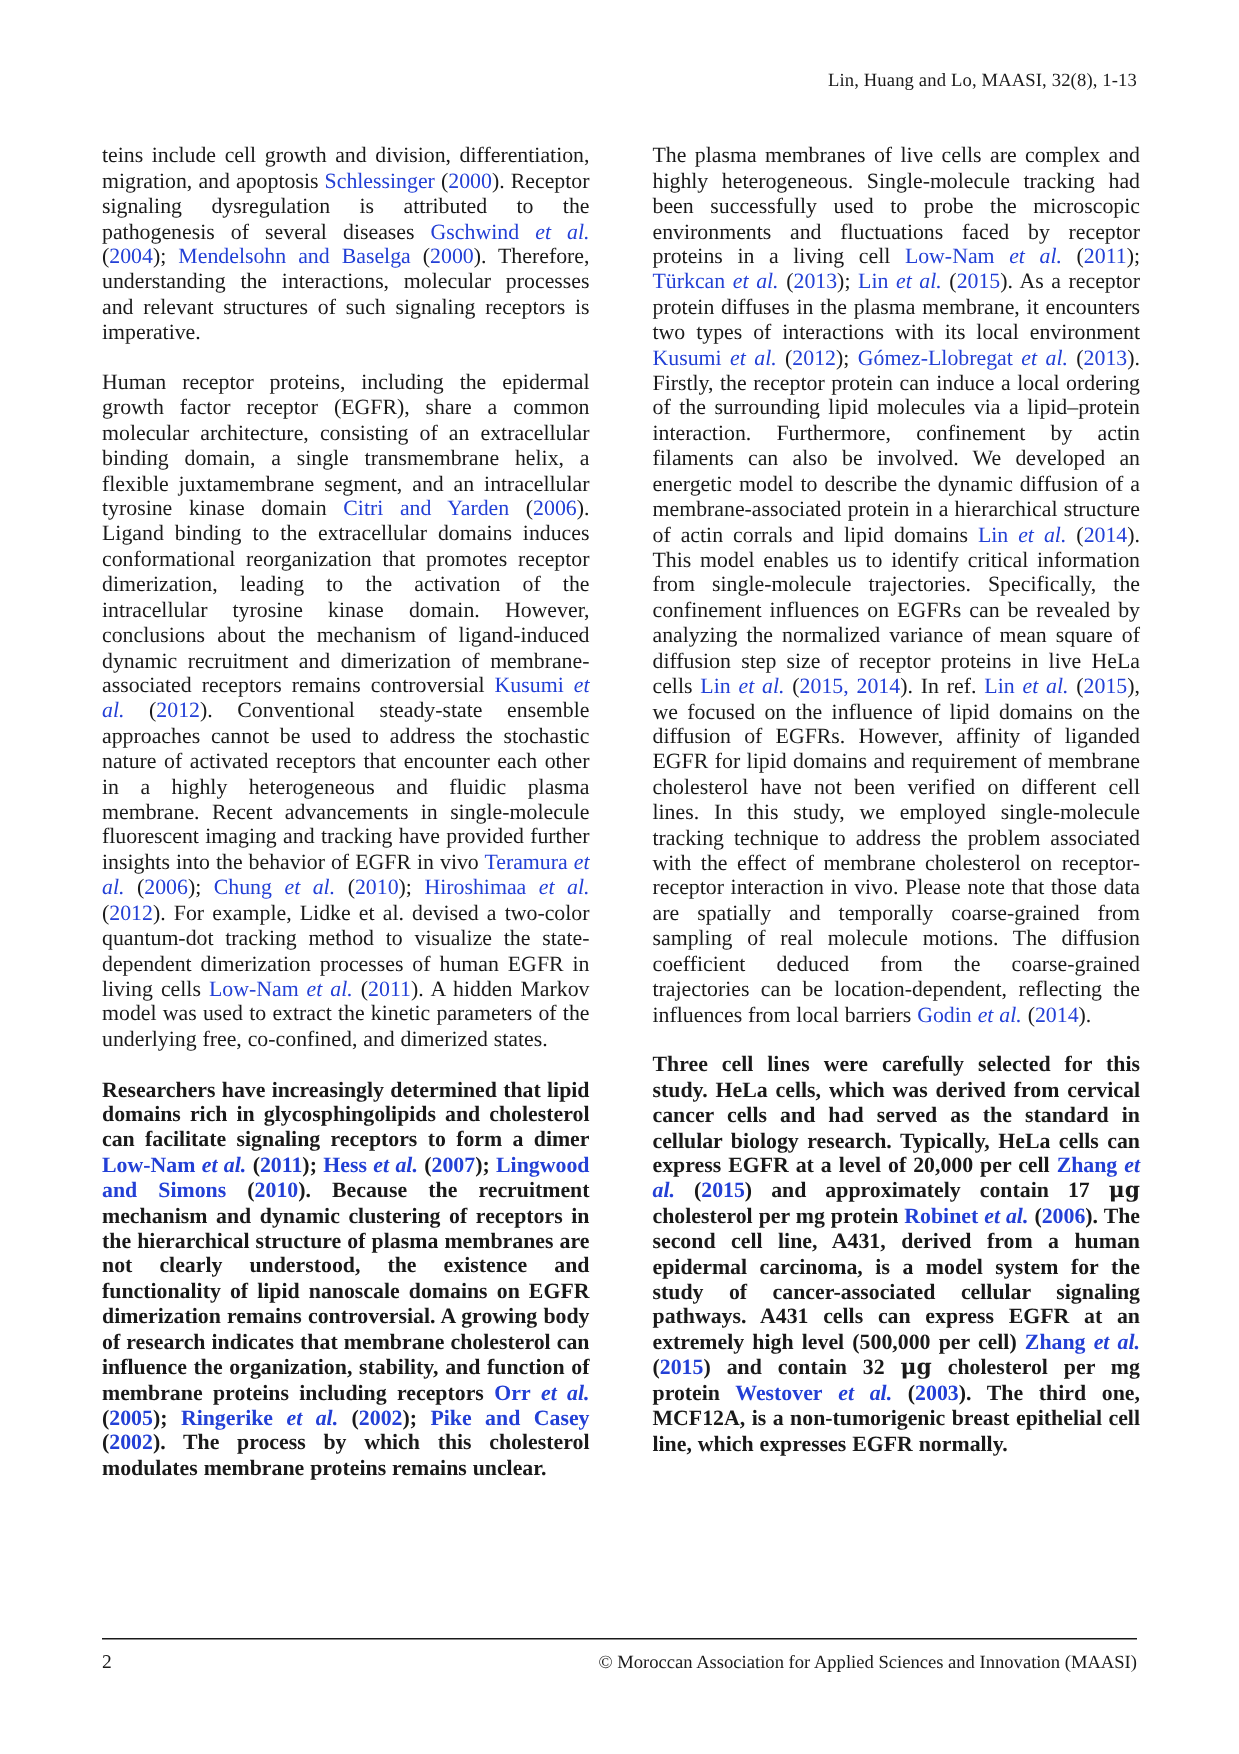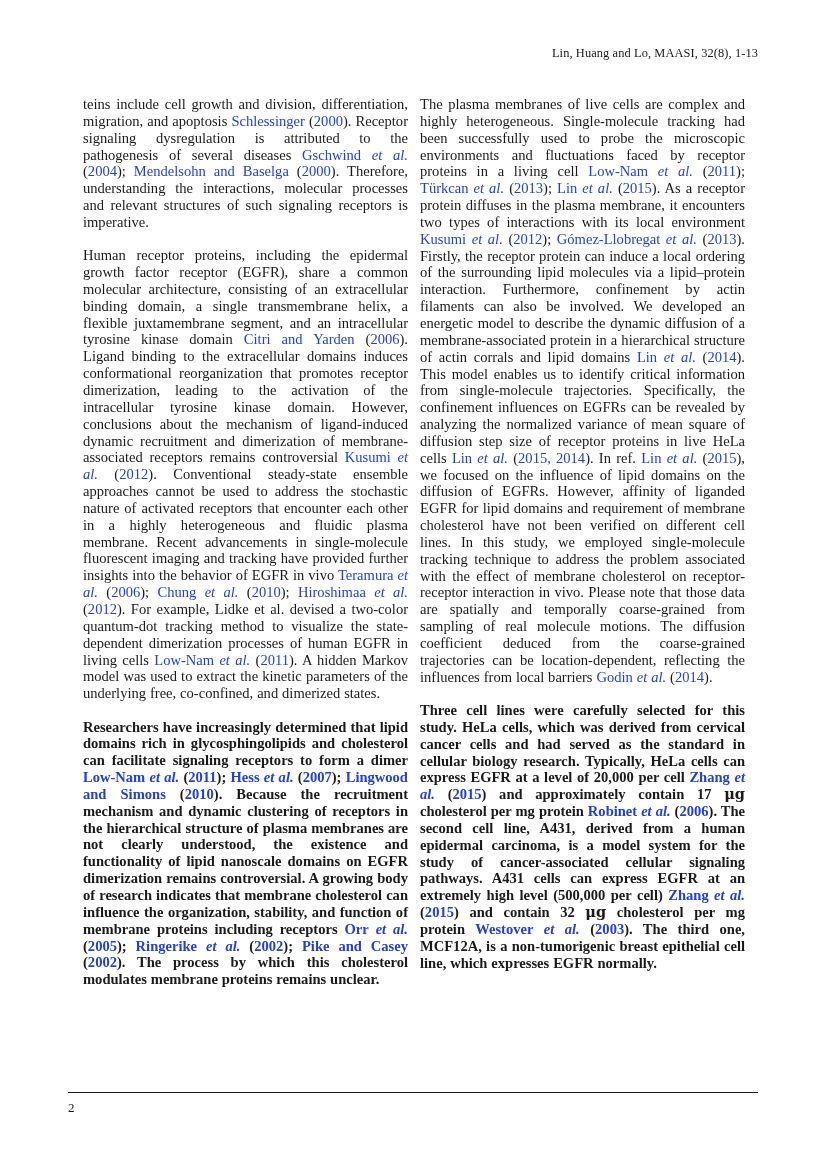--- a/index.html
+++ b/index.html
@@ -35,21 +35,21 @@
   }
 
   
   .columns {
     position: absolute;
     left: 68px;
     top: 96px;
     width: 692px;
     height: 985px;
     display: flex;
-    justify-content: center;
+    justify-content: space-between;
     gap: 12px;
   }
   .col {
     width: 325px;
   }
   p.para {
     margin: 0 0 16.5px 0;
     font-size: 14.55px;
     line-height: 16.85px;
     text-align: justify;
@@ -109,15 +109,16 @@
         <p class="para"><span>The plasma membranes of live cells are complex and highly heterogeneous. Single-molecule tracking had been successfully used to probe the microscopic environments and fluctuations faced by receptor proteins in a living cell </span><span class="cite">Low-Nam<i> et al.</i></span><span> (</span><span class="cite">2011</span><span>); </span><span class="cite">Türkcan<i> et al.</i></span><span> (</span><span class="cite">2013</span><span>); </span><span class="cite">Lin<i> et al.</i></span><span> (</span><span class="cite">2015</span><span>). As a receptor protein diffuses in the plasma membrane, it encounters two types of interactions with its local environment </span><span class="cite">Kusumi<i> et al.</i></span><span> (</span><span class="cite">2012</span><span>); </span><span class="cite">Gómez-Llobregat<i> et al.</i></span><span> (</span><span class="cite">2013</span><span>). Firstly, the receptor protein can induce a local ordering of the surrounding lipid molecules via a lipid–protein interaction. Furthermore, confinement by actin filaments can also be involved. We developed an energetic model to describe the dynamic diffusion of a membrane-associated protein in a hierarchical structure of actin corrals and lipid domains </span><span class="cite">Lin<i> et al.</i></span><span> (</span><span class="cite">2014</span><span>). This model enables us to identify critical information from single-molecule trajectories. Specifically, the confinement influences on EGFRs can be revealed by analyzing the normalized variance of mean square of diffusion step size of receptor proteins in live HeLa cells </span><span class="cite">Lin<i> et al.</i></span><span> (</span><span class="cite">2015, 2014</span><span>). In ref. </span><span class="cite">Lin<i> et al.</i></span><span> (</span><span class="cite">2015</span><span>), we focused on the influence of lipid domains on the diffusion of EGFRs. However, affinity of liganded EGFR for lipid domains and requirement of membrane cholesterol have not been verified on different cell lines. In this study, we employed single-molecule tracking technique to address the problem associated with the effect of membrane cholesterol on receptor-receptor interaction in vivo. Please note that those data are spatially and temporally coarse-grained from sampling of real molecule motions. The diffusion coefficient deduced from the coarse-grained trajectories can be location-dependent, reflecting the influences from local barriers </span><span class="cite">Godin<i> et al.</i></span><span> (</span><span class="cite">2014</span><span>).</span></p>
         <p class="para last"><span>Three cell lines were carefully selected for this study. HeLa cells, which was derived from cervical cancer cells and had served as the standard in cellular biology research. Typically, HeLa cells can express EGFR at a level of 20,000 per cell </span><span class="cite">Zhang<i> et al.</i></span><span> (</span><span class="cite">2015</span><span>) and approximately contain 17 </span><span class="mu">μg</span><span> cholesterol per mg protein </span><span class="cite">Robinet<i> et al.</i></span><span> (</span><span class="cite">2006</span><span>). The second cell line, A431, derived from a human epidermal carcinoma, is a model system for the study of cancer-associated cellular signaling pathways. A431 cells can express EGFR at an extremely high level (500,000 per cell) </span><span class="cite">Zhang<i> et al.</i></span><span> (</span><span class="cite">2015</span><span>) and contain 32 </span><span class="mu">μg</span><span> cholesterol per mg protein </span><span class="cite">Westover<i> et al.</i></span><span> (</span><span class="cite">2003</span><span>). The third one, MCF12A, is a non-tumorigenic breast epithelial cell line, which expresses EGFR normally.</span></p>
       </div>
 
   </div>
 
   <div class="footer-rule"></div>
 
   <div class="footer">
     <span class="page-no">2</span>
+    <span class="copyright">© Moroccan Association for Applied Sciences and Innovation (MAASI)</span>
   </div>
 
 </div>
 
 </body></html>

